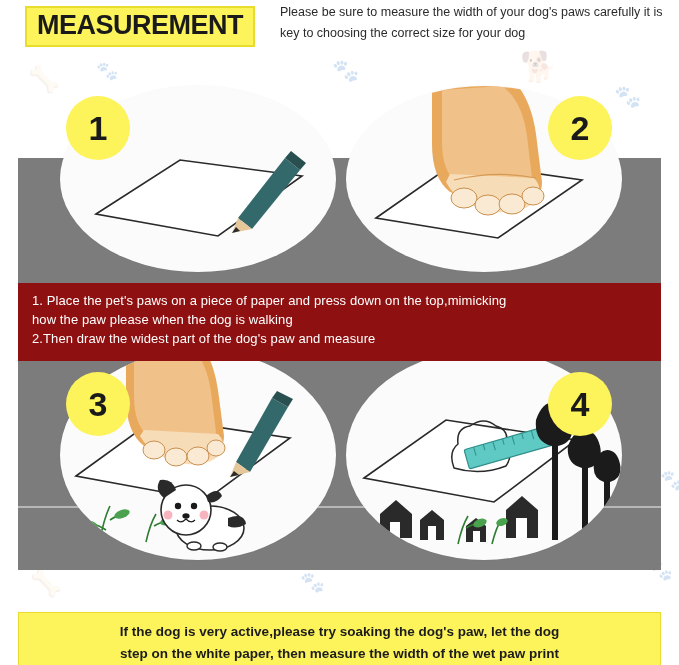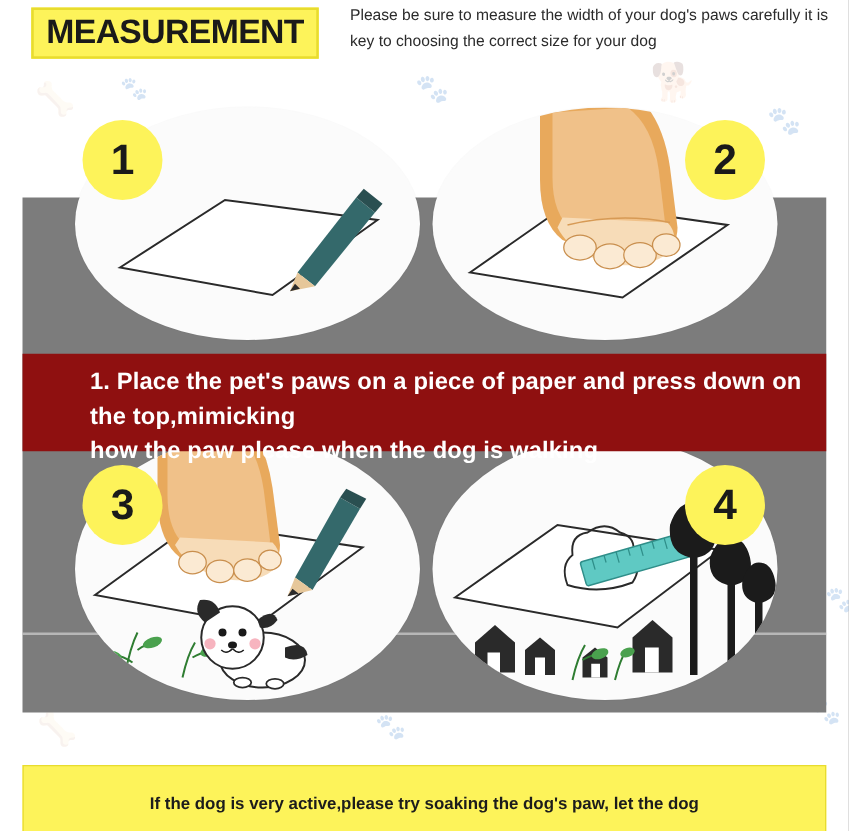--- a/index.html
+++ b/index.html
@@ -119,25 +119,24 @@
     left: 18px;
     top: 283px;
     width: 643px;
     height: 78px;
     background: #8f1010;
     color: #ffffff;
     padding: 9px 12px 0 14px;
     z-index: 8;
   }
   .red-banner .line {
-    font-size: 19px;
-    font-weight: bold;
+    font-size: 13px;
+    font-weight: normal;
     line-height: 1.45;
     letter-spacing: 0.1px;
-    margin-left: 40px;
   }
 
   
   .yellow-note {
     position: absolute;
     left: 18px;
     top: 612px;
     width: 643px;
     height: 62px;
     background: #fdf35a;
@@ -316,17 +315,19 @@
 </div>
 
 <div class="step-badge b1">1</div>
 <div class="step-badge b2">2</div>
 <div class="step-badge b3">3</div>
 <div class="step-badge b4">4</div>
 
 <div class="red-banner">
   <div class="line">1. Place the pet's paws on a piece of paper and press down on the top,mimicking</div>
   <div class="line">how the paw please when the dog is walking</div>
+  <div class="line">2.Then draw the widest part of the dog's paw and measure</div>
 </div>
 
 <div class="yellow-note">
   <div class="line">If the dog is very active,please try soaking the dog's paw, let the dog</div>
+  <div class="line">step on the white paper, then measure the width of the wet paw print</div>
 </div>
 
 </body></html>

